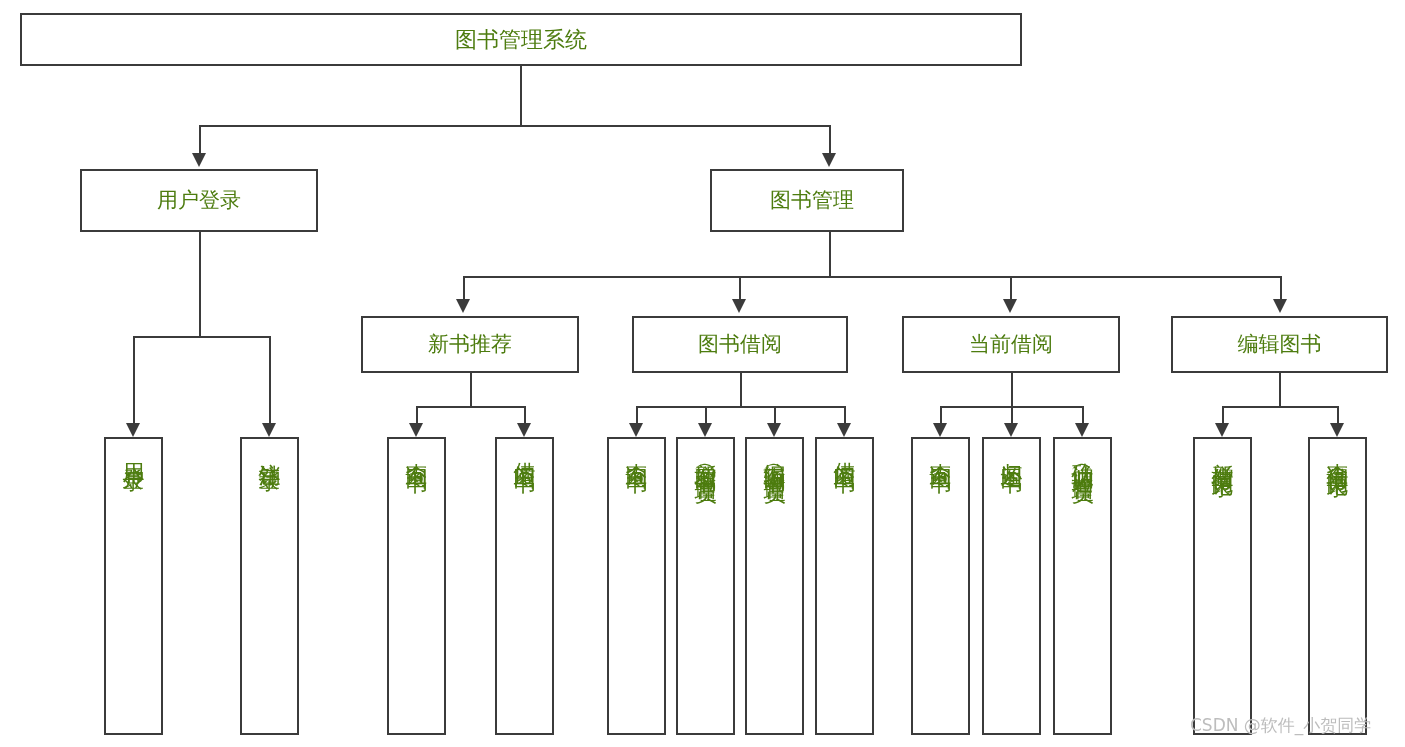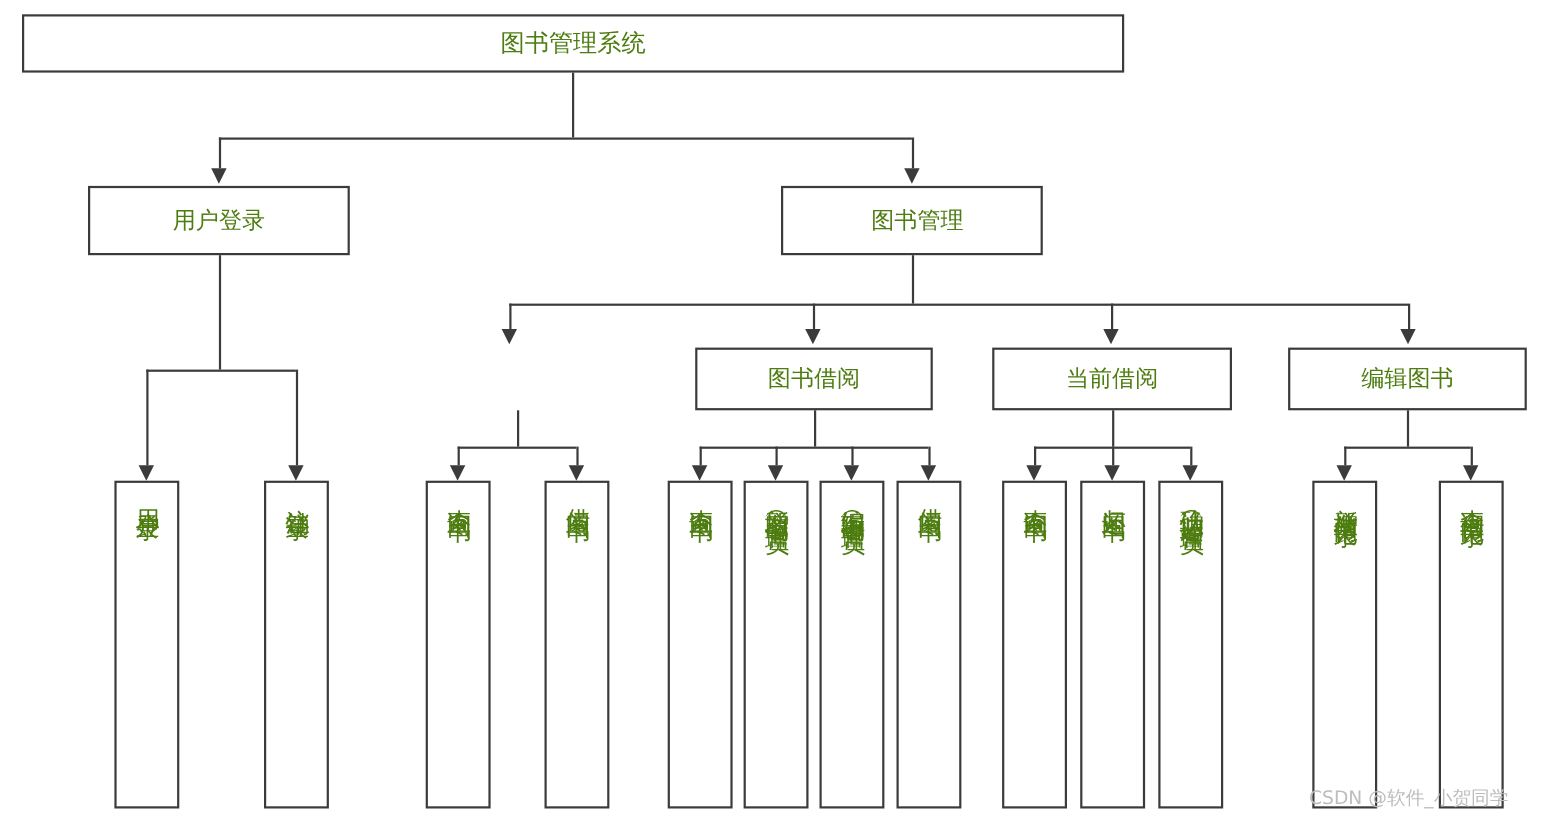--- a/index.html
+++ b/index.html
@@ -77,21 +77,21 @@
   <div class="hline" style="left:199px;top:125px;width:630px;"></div>
 
   <div class="vline" style="left:199px;top:125px;height:28px;"></div>
   <div class="arrow" style="left:192px;top:153px;"></div>
   <div class="vline" style="left:829px;top:125px;height:28px;"></div>
   <div class="arrow" style="left:822px;top:153px;"></div>
 
   <div class="node horiz" style="left:80px;top:169px;width:238px;height:63px;">
     <span class="lbl">用户登录</span>
   </div>
-  <div class="node horiz" style="left:710px;top:169px;width:238px;height:63px;padding-left:10px;">
+  <div class="node horiz" style="left:710px;top:169px;width:194px;height:63px;padding-left:10px;">
     <span class="lbl">图书管理</span>
   </div>
 
   <div class="vline" style="left:199px;top:232px;height:104px;"></div>
   <div class="hline" style="left:133px;top:336px;width:136px;"></div>
   <div class="vline" style="left:133px;top:336px;height:87px;"></div>
   <div class="arrow" style="left:126px;top:423px;"></div>
   <div class="vline" style="left:269px;top:336px;height:87px;"></div>
   <div class="arrow" style="left:262px;top:423px;"></div>
 
@@ -99,20 +99,23 @@
   <div class="hline" style="left:463px;top:276px;width:817px;"></div>
   <div class="vline" style="left:463px;top:276px;height:25px;"></div>
   <div class="arrow" style="left:456px;top:299px;"></div>
   <div class="vline" style="left:739px;top:276px;height:25px;"></div>
   <div class="arrow" style="left:732px;top:299px;"></div>
   <div class="vline" style="left:1010px;top:276px;height:25px;"></div>
   <div class="arrow" style="left:1003px;top:299px;"></div>
   <div class="vline" style="left:1280px;top:276px;height:25px;"></div>
   <div class="arrow" style="left:1273px;top:299px;"></div>
 
+  <div class="node horiz" style="left:361px;top:316px;width:218px;height:57px;">
+    <span class="lbl">新书推荐</span>
+  </div>
   <div class="node horiz" style="left:632px;top:316px;width:216px;height:57px;">
     <span class="lbl">图书借阅</span>
   </div>
   <div class="node horiz" style="left:902px;top:316px;width:218px;height:57px;">
     <span class="lbl">当前借阅</span>
   </div>
   <div class="node horiz" style="left:1171px;top:316px;width:217px;height:57px;">
     <span class="lbl">编辑图书</span>
   </div>
 

